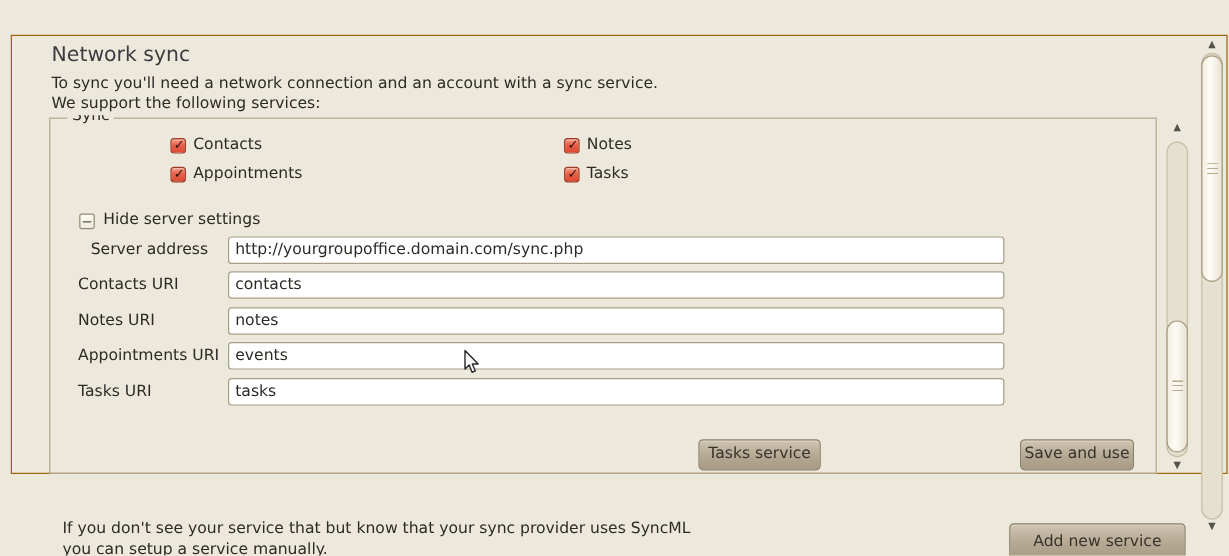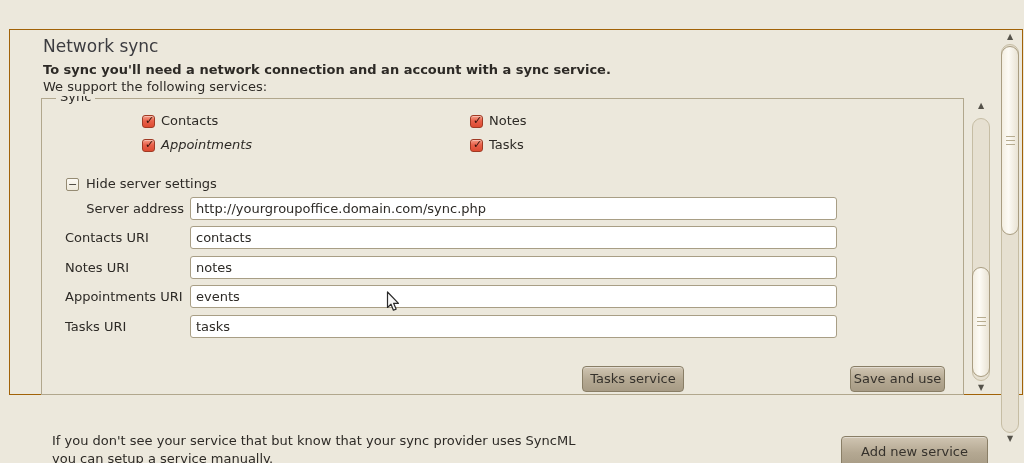--- a/index.html
+++ b/index.html
@@ -9,21 +9,21 @@
     font-size:13px; color:#2d2a26; background:#ece8dc; overflow:hidden;
   }
   .stage { position:relative; width:1024px; height:463px; background:#ece8dc; }
 
   .outer-panel {
     position:absolute; left:9px; top:29px; width:1014px; height:366px;
     border:1px solid #a16207; background:#ece8dc;
   }
 
   .page-title { position:absolute; left:33px; top:6px; font-size:17px; color:#3c3c40; }
-  .intro-1 { position:absolute; left:33px; top:32px;font-weight:bold; }
+  .intro-1 { position:absolute; left:33px; top:32px; }
   .intro-2 { position:absolute; left:33px; top:49px; }
 
   
   .frame {
     position:absolute; left:31px; top:68px; width:923px; height:297px;
     border:1px solid #b1a78d;
   }
   .frame-label-clip {
     position:absolute; left:14px; top:-3px; height:10px; overflow:hidden;
   }
@@ -46,21 +46,21 @@
 
   .expander-box {
     position:absolute; left:24px; top:79px; width:13px; height:13px;
     border:1px solid #958b73; border-radius:2px;
     background:linear-gradient(to bottom,#fcfaf4,#eee9db);
     text-align:center; line-height:11px; font-size:11px; color:#46423a;
   }
   .expander-label { position:absolute; left:44px; top:77px; line-height:16px; }
 
   .field-label { position:absolute; line-height:16px; }
-  .lbl-right { width:119px; text-align:right; }
+  .lbl-right { width:119px; text-align:center; }
   .text-field {
     position:absolute; left:148px; width:647px; height:23px;
     border:1px solid #a89e85; border-radius:3px; background:#ffffff;
     font-family:"DejaVu Sans","Liberation Sans",sans-serif; font-size:13px;
     color:#2d2a26; padding:0 5px; outline:none;
   }
 
   .btn {
     position:absolute; height:26px; border:1px solid #897e66; border-radius:4px;
     background:linear-gradient(to bottom,#d0c5b2,#b4a892 55%,#a79b85);
@@ -113,21 +113,21 @@
       </div>
 
       <div class="checkbox" style="left:100px; top:16px;">
         <span class="check">✓</span>
       </div>
       <div class="cb-label" style="left:119px; top:14px;">Contacts</div>
 
       <div class="checkbox" style="left:100px; top:40px;">
         <span class="check">✓</span>
       </div>
-      <div class="cb-label" style="left:119px; top:38px;font-style:italic;">Appointments</div>
+      <div class="cb-label" style="left:119px; top:38px;">Appointments</div>
 
       <div class="checkbox" style="left:428px; top:16px;">
         <span class="check">✓</span>
       </div>
       <div class="cb-label" style="left:447px; top:14px;">Notes</div>
 
       <div class="checkbox" style="left:428px; top:40px;">
         <span class="check">✓</span>
       </div>
       <div class="cb-label" style="left:447px; top:38px;">Tasks</div>

